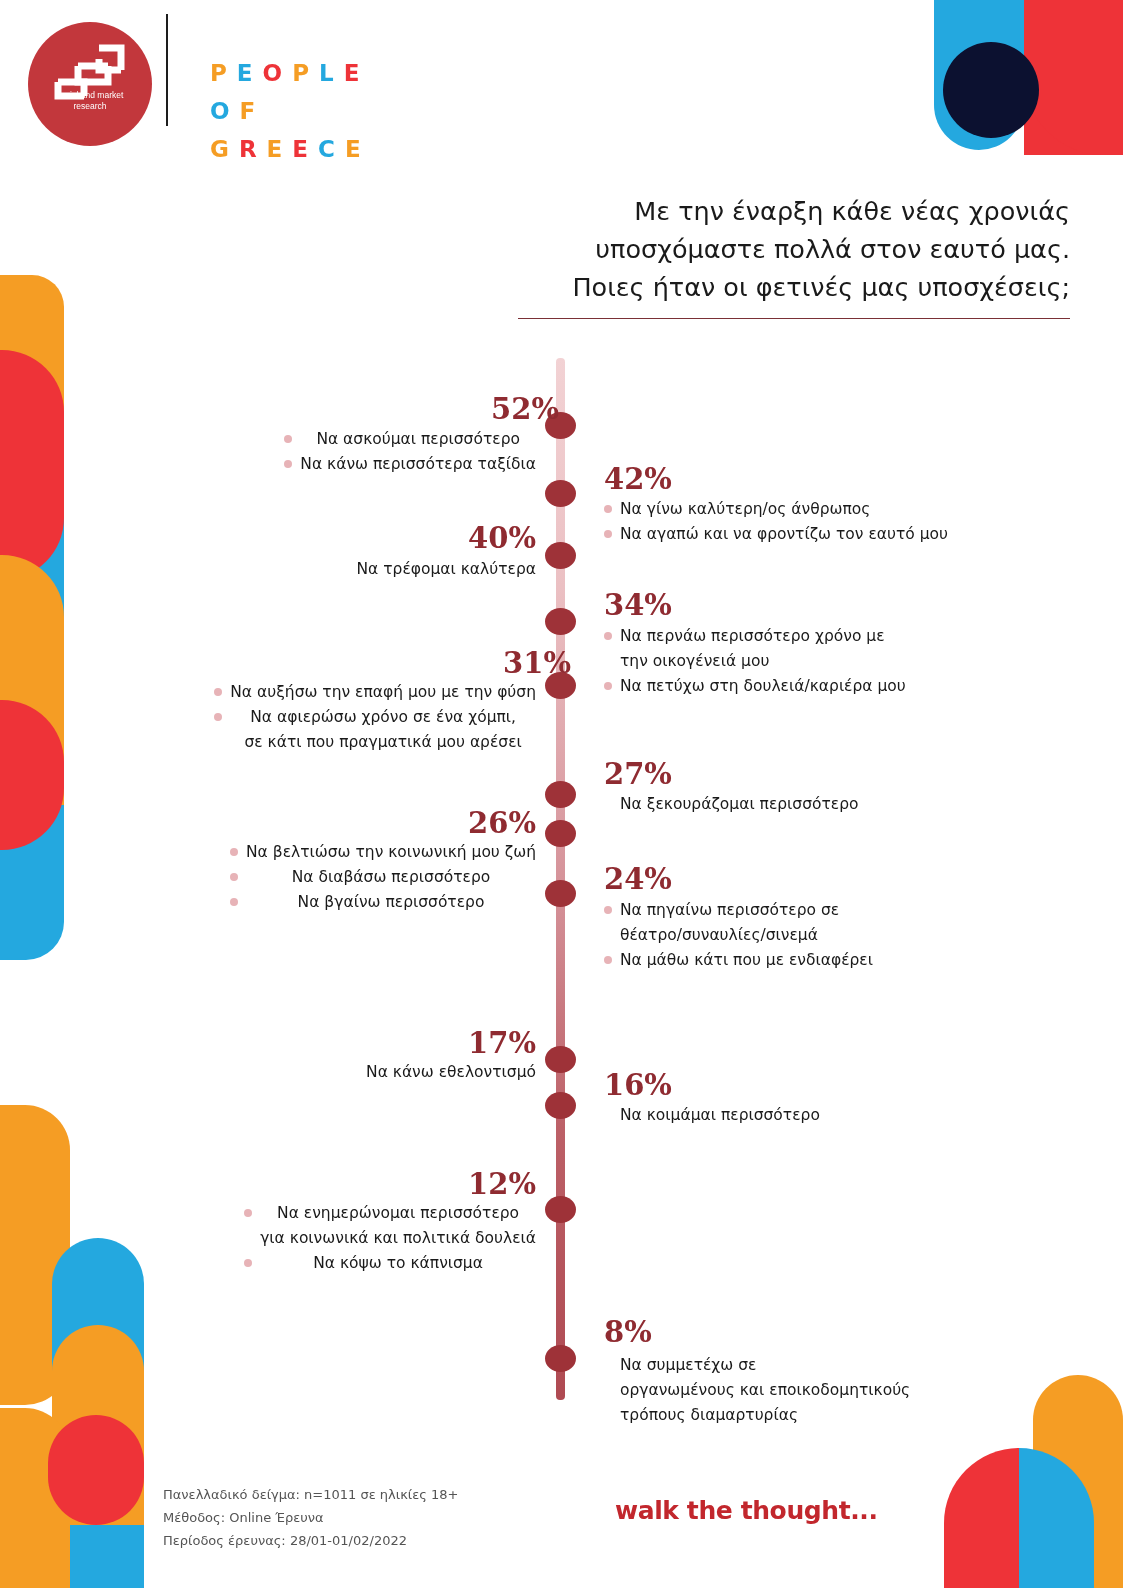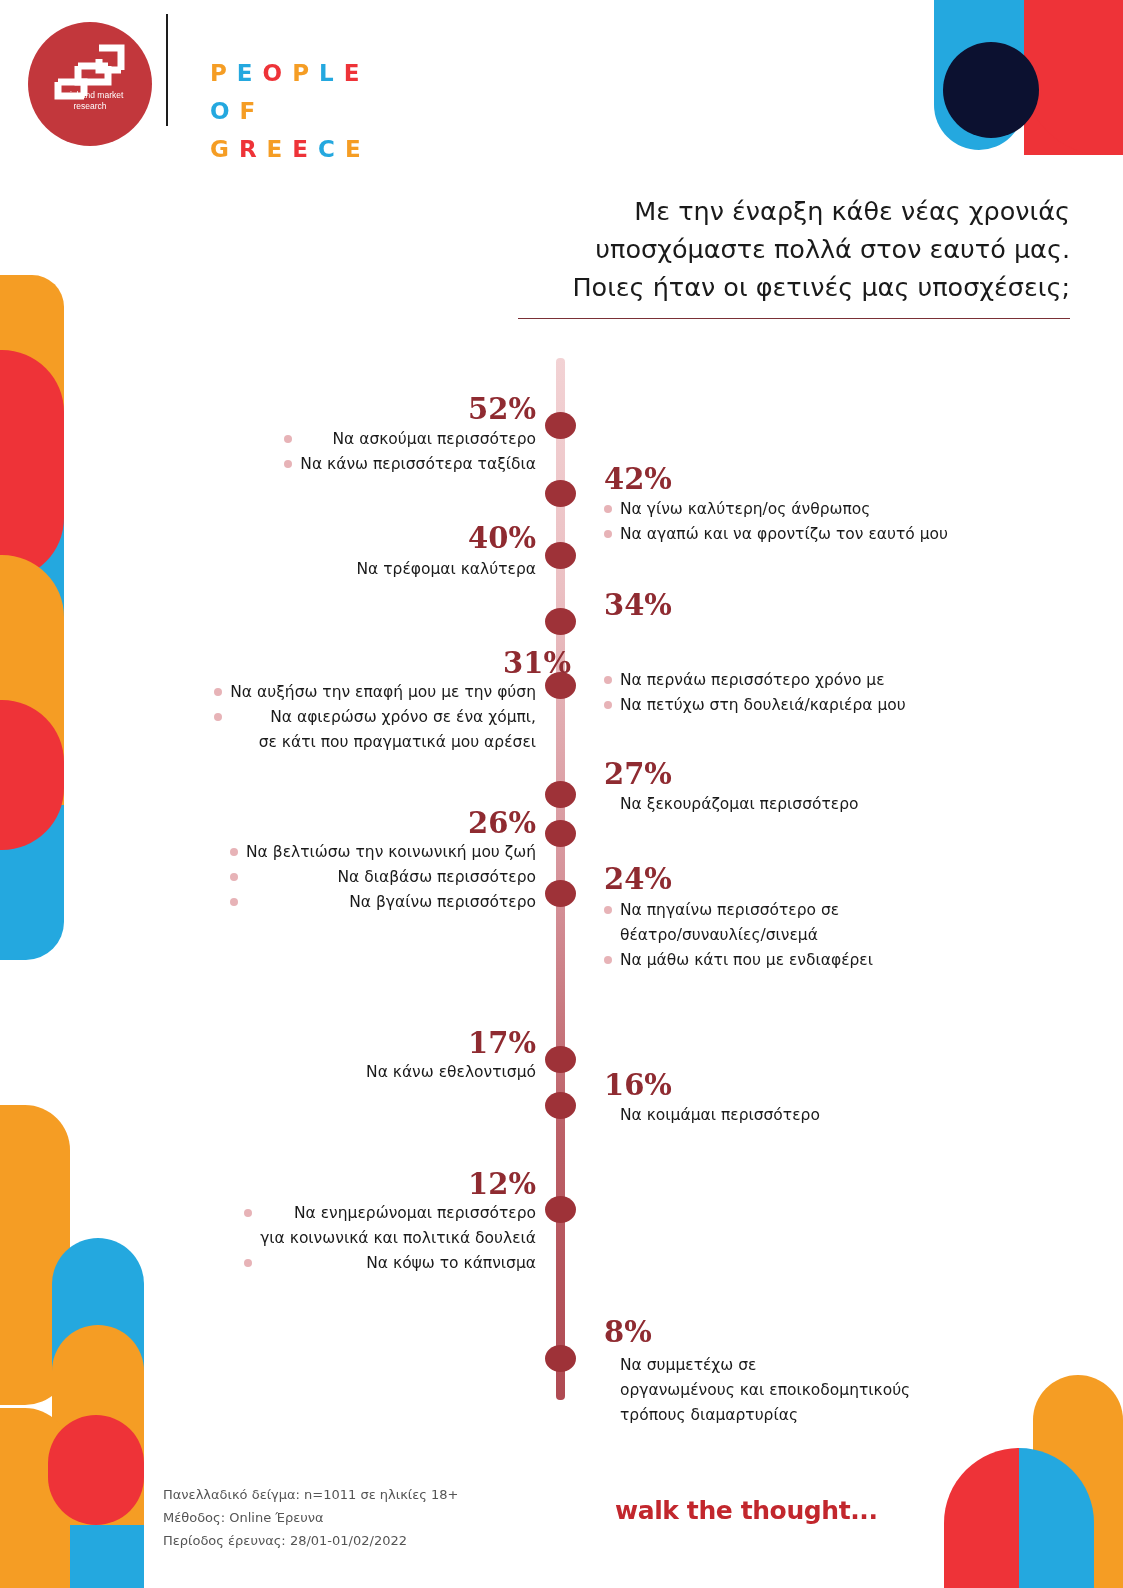--- a/index.html
+++ b/index.html
@@ -156,21 +156,21 @@
     font-family: "DejaVu Serif", serif;
     font-weight: 700; font-size: 29px; color: #8F2B31;
     white-space: nowrap;
   }
   .items {
     position: absolute;
     font-family: "DejaVu Sans", sans-serif;
     font-size: 15.5px; color: #1a1a1a; line-height: 25px;
     white-space: nowrap;
   }
-  .items.left  { text-align: right; }
+  .items.left  { text-align: center; }
   .items.right { text-align: left; }
   .item { position: relative; }
   .bul {
     display: inline-block; width: 8px; height: 8px;
     border-radius: 50%; background: #E7B3B7;
     vertical-align: middle; margin: 0 7px 3px 0;
   }
   .items.left .item { padding-left: 16px; }
   .items.left .bul {
     position: absolute; left: 0; top: 8px; margin: 0;
@@ -251,40 +251,41 @@
     <div>Με την έναρξη κάθε νέας χρονιάς</div>
     <div>υποσχόμαστε πολλά στον εαυτό μας.</div>
     <div>Ποιες ήταν οι φετινές μας υποσχέσεις;</div>
   </div>
   <div class="title-rule"></div>
 
   <div class="axis"></div>
 
   <div id="timeline">
       <div class="dot" style="top: 412px;"></div>
-      <div class="pct" style="top: 392px; right: 587px;">52%</div>
+      <div class="pct" style="top: 392px; right: 564px;">52%</div>
       <div class="items left" style="top: 427px; right: 587px;">
         <div class="item"><span class="bul"></span><span>Να ασκούμαι περισσότερο</span></div>
         <div class="item"><span class="bul"></span><span>Να κάνω περισσότερα ταξίδια</span></div>
       </div>
       <div class="dot" style="top: 480px;"></div>
       <div class="pct" style="top: 462px; left: 604px;">42%</div>
       <div class="items right" style="top: 497px; left: 604px;">
         <div class="item"><span class="bul"></span><span>Να γίνω καλύτερη/ος άνθρωπος</span></div>
         <div class="item"><span class="bul"></span><span>Να αγαπώ και να φροντίζω τον εαυτό μου</span></div>
       </div>
       <div class="dot" style="top: 542px;"></div>
       <div class="pct" style="top: 521px; right: 587px;">40%</div>
       <div class="items left" style="top: 557px; right: 587px;">
         <div class="item nobul"><span>Να τρέφομαι καλύτερα</span></div>
       </div>
       <div class="dot" style="top: 608px;"></div>
       <div class="pct" style="top: 588px; left: 604px;">34%</div>
-      <div class="items right" style="top: 624px; left: 604px; margin-top: 44px;">
+      <div class="items right" style="top: 624px; left: 604px;">
         <div class="item"><span class="bul"></span><span>Να περνάω περισσότερο χρόνο με</span></div>
+        <div class="item nobul"><span>την οικογένειά μου</span></div>
         <div class="item"><span class="bul"></span><span>Να πετύχω στη δουλειά/καριέρα μου</span></div>
       </div>
       <div class="dot" style="top: 672px;"></div>
       <div class="pct" style="top: 646px; right: 552px;">31%</div>
       <div class="items left" style="top: 680px; right: 587px;">
         <div class="item"><span class="bul"></span><span>Να αυξήσω την επαφή μου με την φύση</span></div>
         <div class="item"><span class="bul"></span><span>Να αφιερώσω χρόνο σε ένα χόμπι,</span></div>
         <div class="item nobul"><span>σε κάτι που πραγματικά μου αρέσει</span></div>
       </div>
       <div class="dot" style="top: 781px;"></div>

